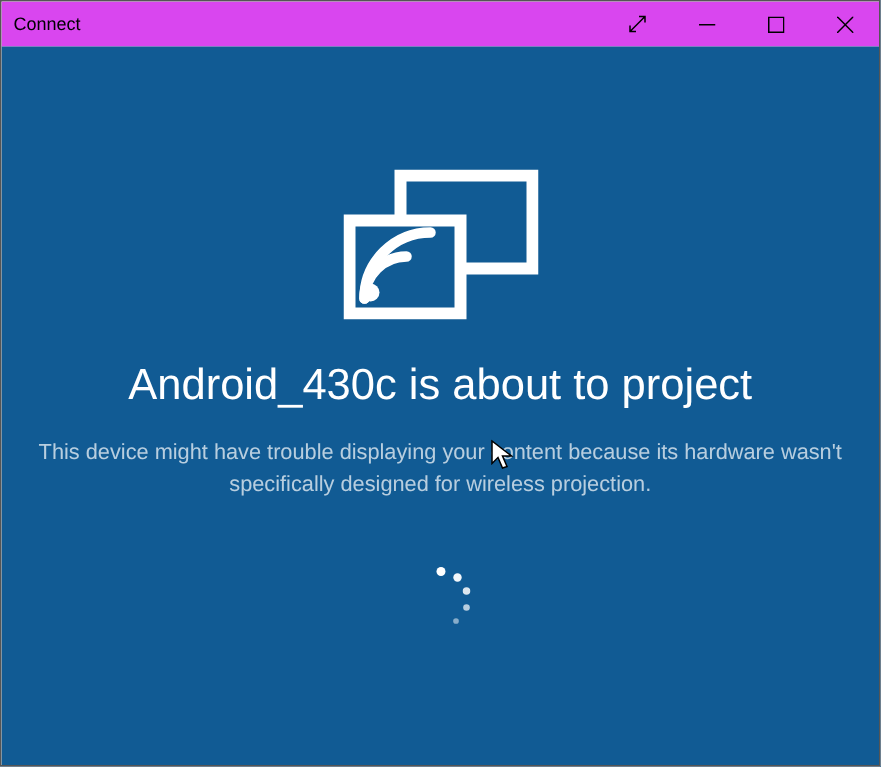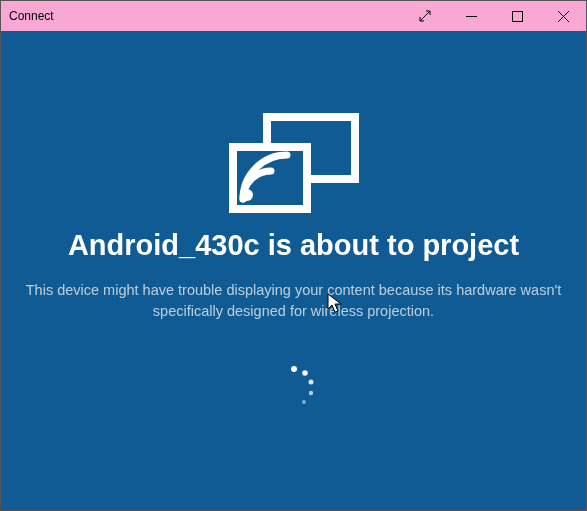--- a/index.html
+++ b/index.html
@@ -10,21 +10,21 @@
     body {
       font-family: "Segoe UI", Tahoma, sans-serif;
       background: #fff;
       width: 587px;
       height: 511px;
       overflow: hidden;
       border: 1px solid #555;
     }
     .titlebar {
       height: 30px;
-      background: #f9a8d4;
+      background: #d946ef;
       display: flex;
       align-items: center;
       padding-left: 8px;
       font-size: 12px;
       color: #000;
     }
     .titlebar-title {
       flex: 0 0 auto;
     }
     .titlebar-spacer {
@@ -57,23 +57,23 @@
       font-size: 34px;
       color: rgba(255,255,255,0.9);
       letter-spacing: -1px;
     }
     .cast-icon {
       margin-top: 82px;
       display: flex;
       justify-content: center;
     }
     .headline {
-      margin-top: 16px;
+      margin-top: 28px;
       font-size: 29px;
-      font-weight: 700;
+      font-weight: 400;
       color: #ffffff;
       padding: 0 20px;
       position: relative;
     }
     .subtext {
       margin-top: 18px;
       font-size: 14.5px;
       font-weight: 400;
       color: rgba(255,255,255,0.7);
       line-height: 1.45;

